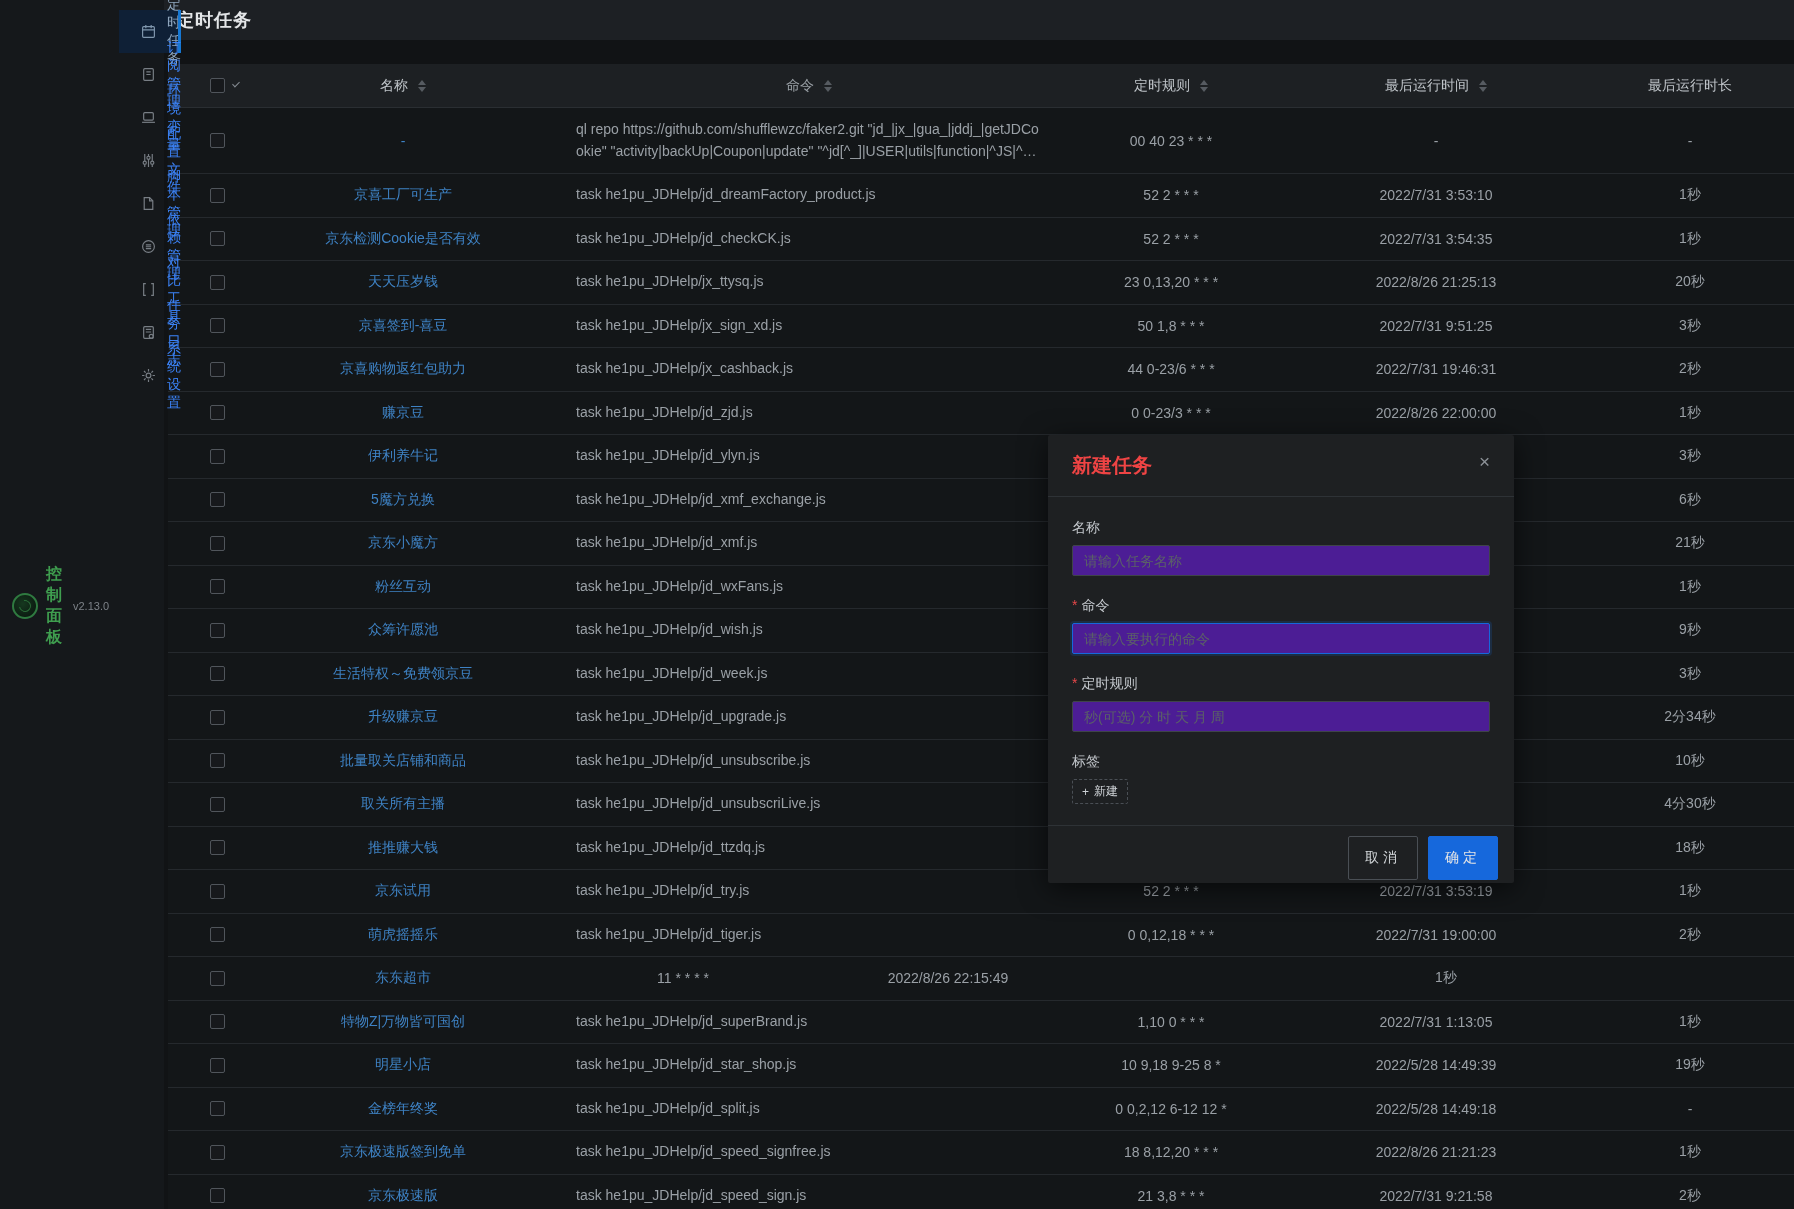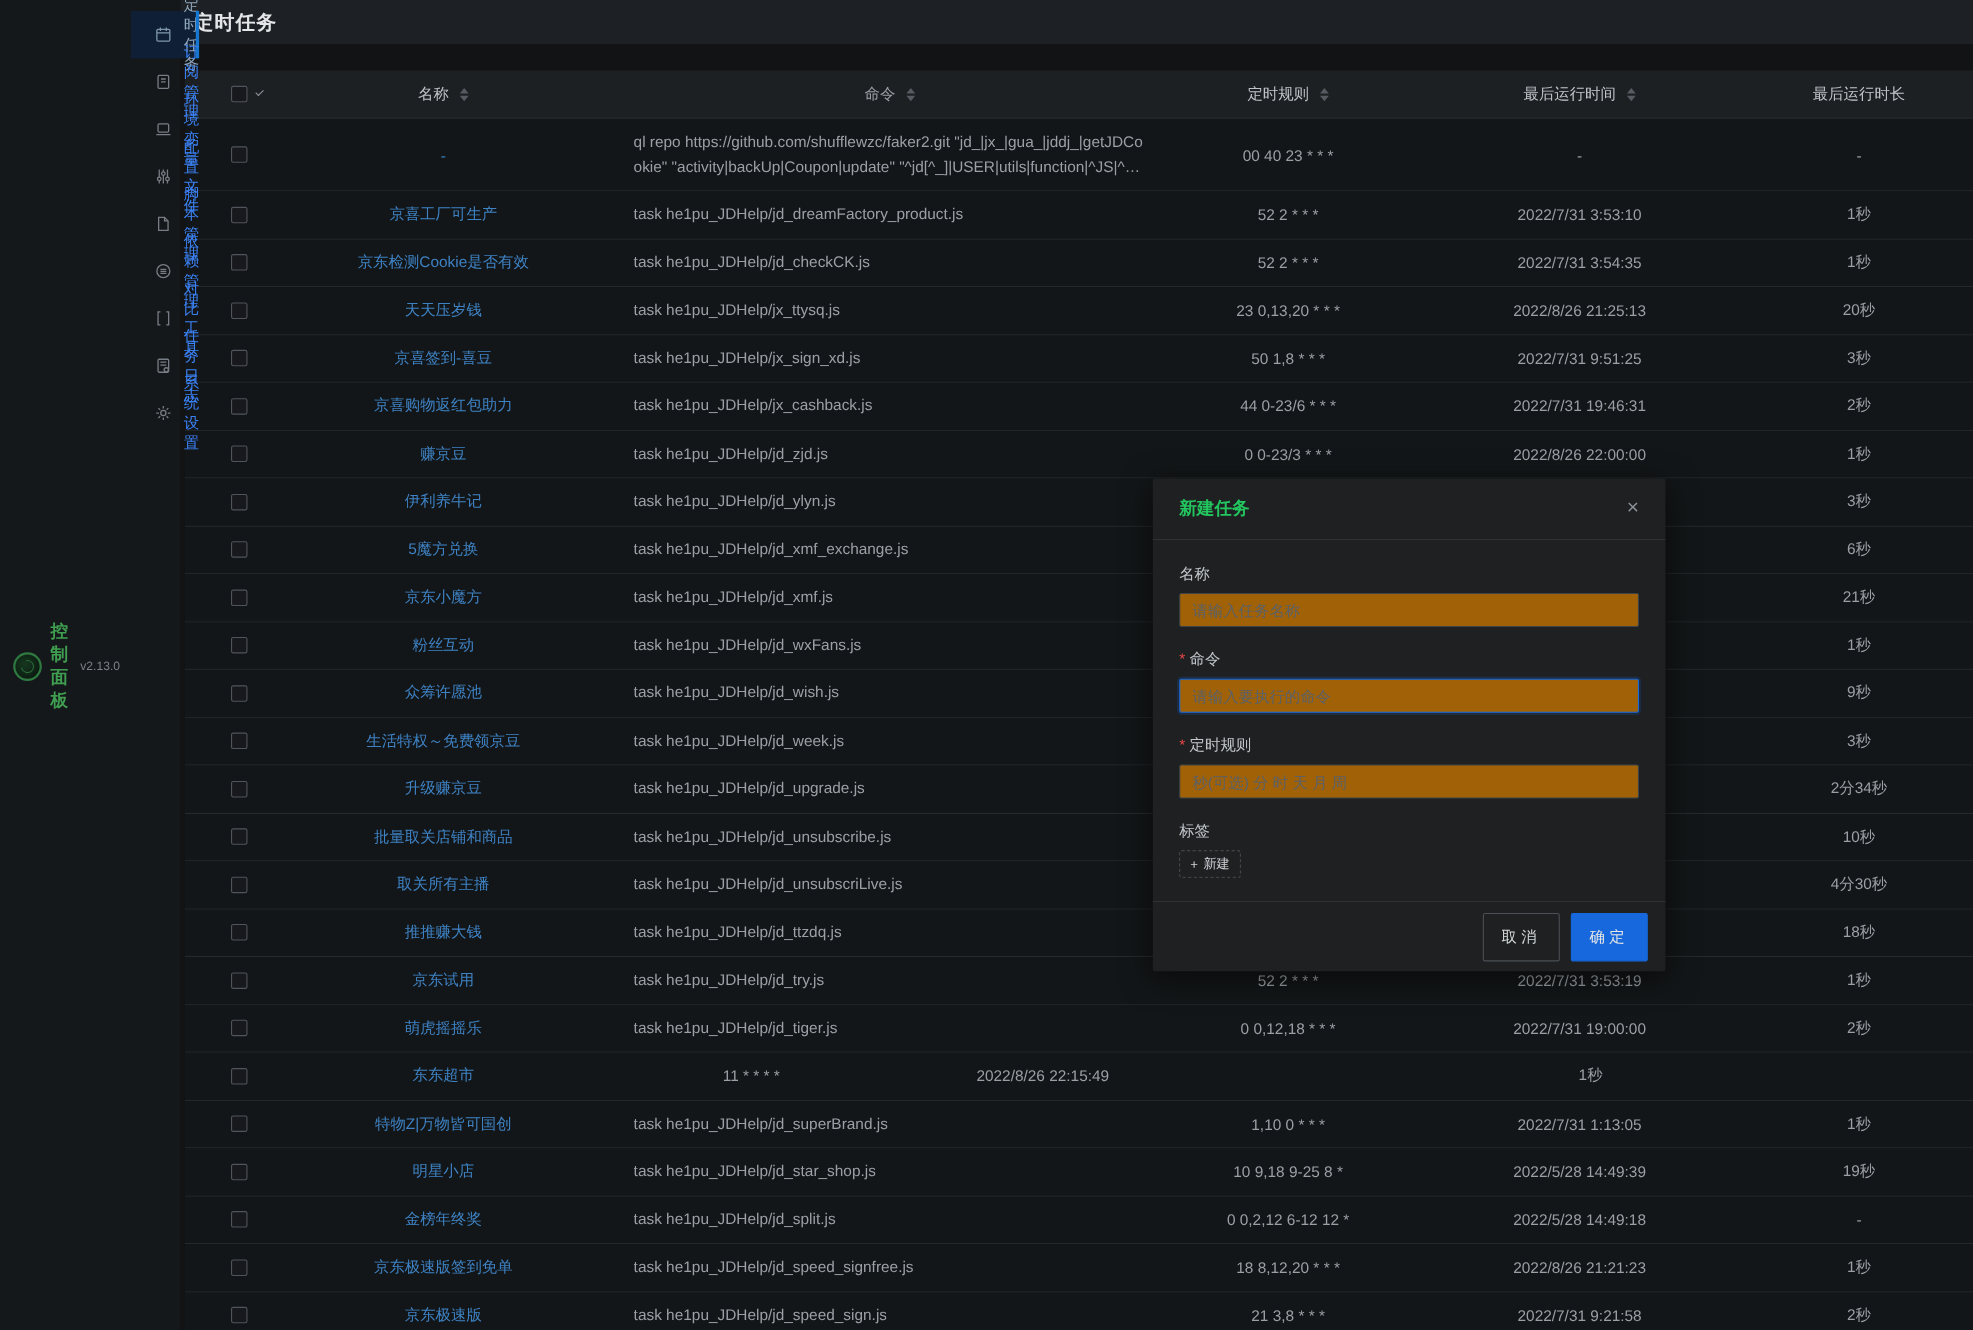--- a/index.html
+++ b/index.html
@@ -48,26 +48,26 @@
   .chev { width:7px; height:7px; border-right:1.5px solid #868c93; border-bottom:1.5px solid #868c93; transform:rotate(45deg); margin:-4px 0 0 9px; cursor:pointer; }
   .sorter { display:inline-flex; flex-direction:column; margin-left:10px; gap:2px; cursor:pointer; }
   .sorter i { width:0; height:0; border-left:4px solid transparent; border-right:4px solid transparent; display:block; }
   .sorter .up { border-bottom:5px solid #565b61; }
   .sorter .dn { border-top:5px solid #565b61; }
 
   
   .modal { position:absolute; left:1048px; top:435px; width:466px; height:448px; background:#1e2022;
     border-radius:2px; box-shadow:0 6px 28px rgba(0,0,0,.6); color:#cfd3d7; display:flex; flex-direction:column; z-index:10; }
   .modal-header { padding:17px 24px; border-bottom:1px solid #2e3236; position:relative; flex:none; }
-  .modal-title { font-size:16px; font-weight:bold; color:#22c55e; }
+  .modal-title { font-size:20px; font-weight:bold; color:#ef4444; }
   .modal-close { position:absolute; right:20px; top:13px; font-size:19px; color:#8c9197; cursor:pointer; padding:4px; line-height:1; }
   .modal-body { padding:22px 24px 0; flex:1; }
   .field-label { margin-bottom:8px; color:#c3c7cc; }
   .req { color:#e84749; margin-right:4px; }
-  .inp { width:100%; height:31px; background:#a16207; border:1px solid #3f4449; border-radius:2px;
+  .inp { width:100%; height:31px; background:#4c1d95; border:1px solid #3f4449; border-radius:2px;
     padding:0 11px; color:#cfd3d7; font-size:14px; font-family:inherit; outline:none; }
   .inp::placeholder { color:#5b6167; }
   .inp.focused { border-color:#1668dc; box-shadow:0 0 0 2px rgba(22,104,220,.18); }
   .field { margin-bottom:21px; }
   .tag-add { display:inline-flex; align-items:center; gap:5px; border:1px dashed #4a4f55; border-radius:2px;
     background:#1e2022; color:#cfd3d7; font-size:12px; padding:3px 9px; cursor:pointer; }
   .modal-footer { border-top:1px solid #2e3236; padding:10px 16px; display:flex; justify-content:flex-end; gap:10px; flex:none; }
   .btn { height:44px; padding:0 16px; border-radius:2px; font-size:14px; letter-spacing:4px; cursor:pointer;
     display:inline-flex; align-items:center; font-family:inherit; }
   .btn-default { background:transparent; border:1px solid #4a4f55; color:#d4d8db; }

